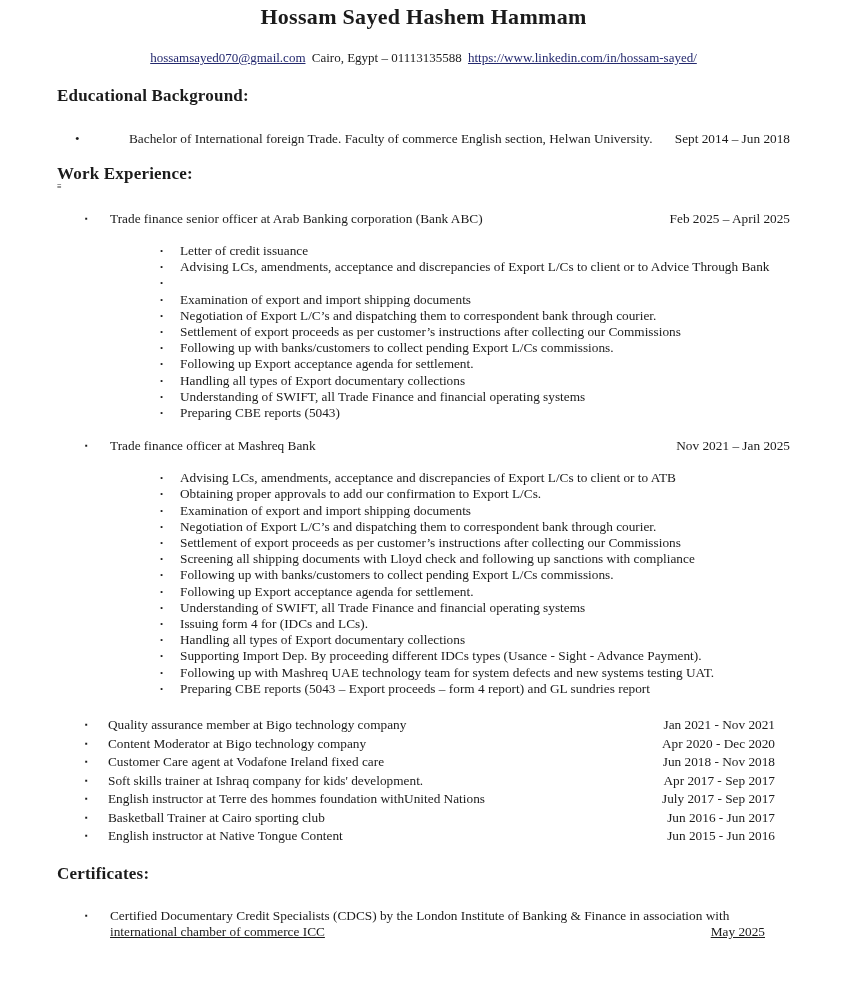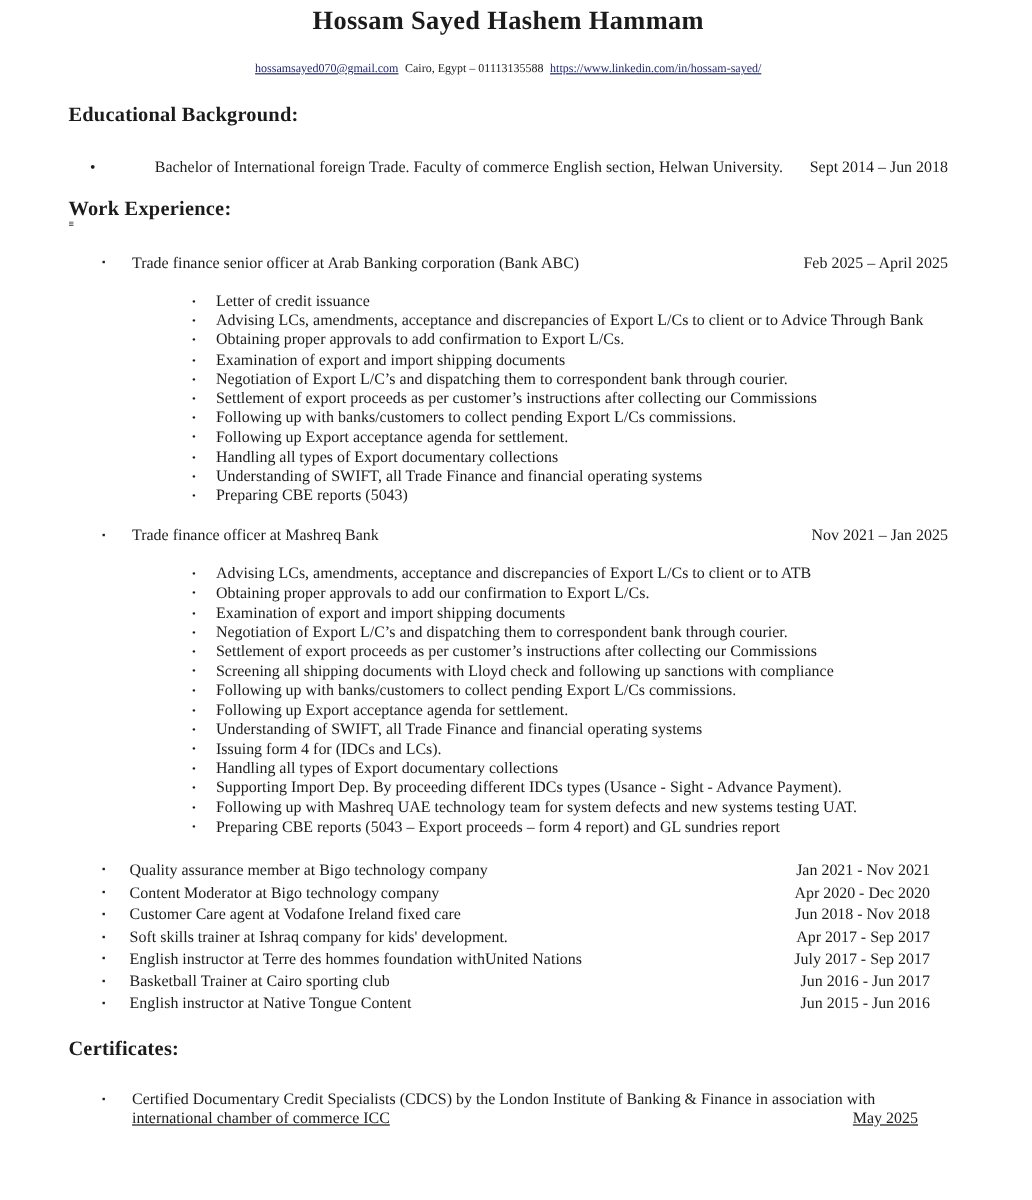--- a/index.html
+++ b/index.html
@@ -18,21 +18,21 @@
   .title {
     text-align: center;
     font-size: 22px;
     line-height: 26px;
     font-weight: bold;
     letter-spacing: 0.3px;
   }
   .contact {
     margin-top: 20px;
     text-align: center;
-    font-size: 10px;
+    font-size: 13px;
     line-height: 16px;
     white-space: nowrap;
   }
   .link {
     color: #23286e;
     text-decoration: underline;
     cursor: pointer;
   }
   .contact .plain { margin: 0 3px; }
   h2.heading {
@@ -156,21 +156,20 @@
       <li class="duty">
           <span class="b-dot">•</span>
           <span>Letter of credit issuance</span>
         </li>
       <li class="duty">
           <span class="b-dot">•</span>
           <span>Advising LCs, amendments, acceptance and discrepancies of Export L/Cs to client or to Advice Through Bank</span>
         </li>
       <li class="duty">
           <span class="b-dot">•</span>
-          <span>Obtaining proper approvals to add confirmation to Export L/Cs.</span>
         </li>
       <li class="duty">
           <span class="b-dot">•</span>
           <span>Examination of export and import shipping documents</span>
         </li>
       <li class="duty">
           <span class="b-dot">•</span>
           <span>Negotiation of Export L/C’s and dispatching them to correspondent bank through courier.</span>
         </li>
       <li class="duty">

